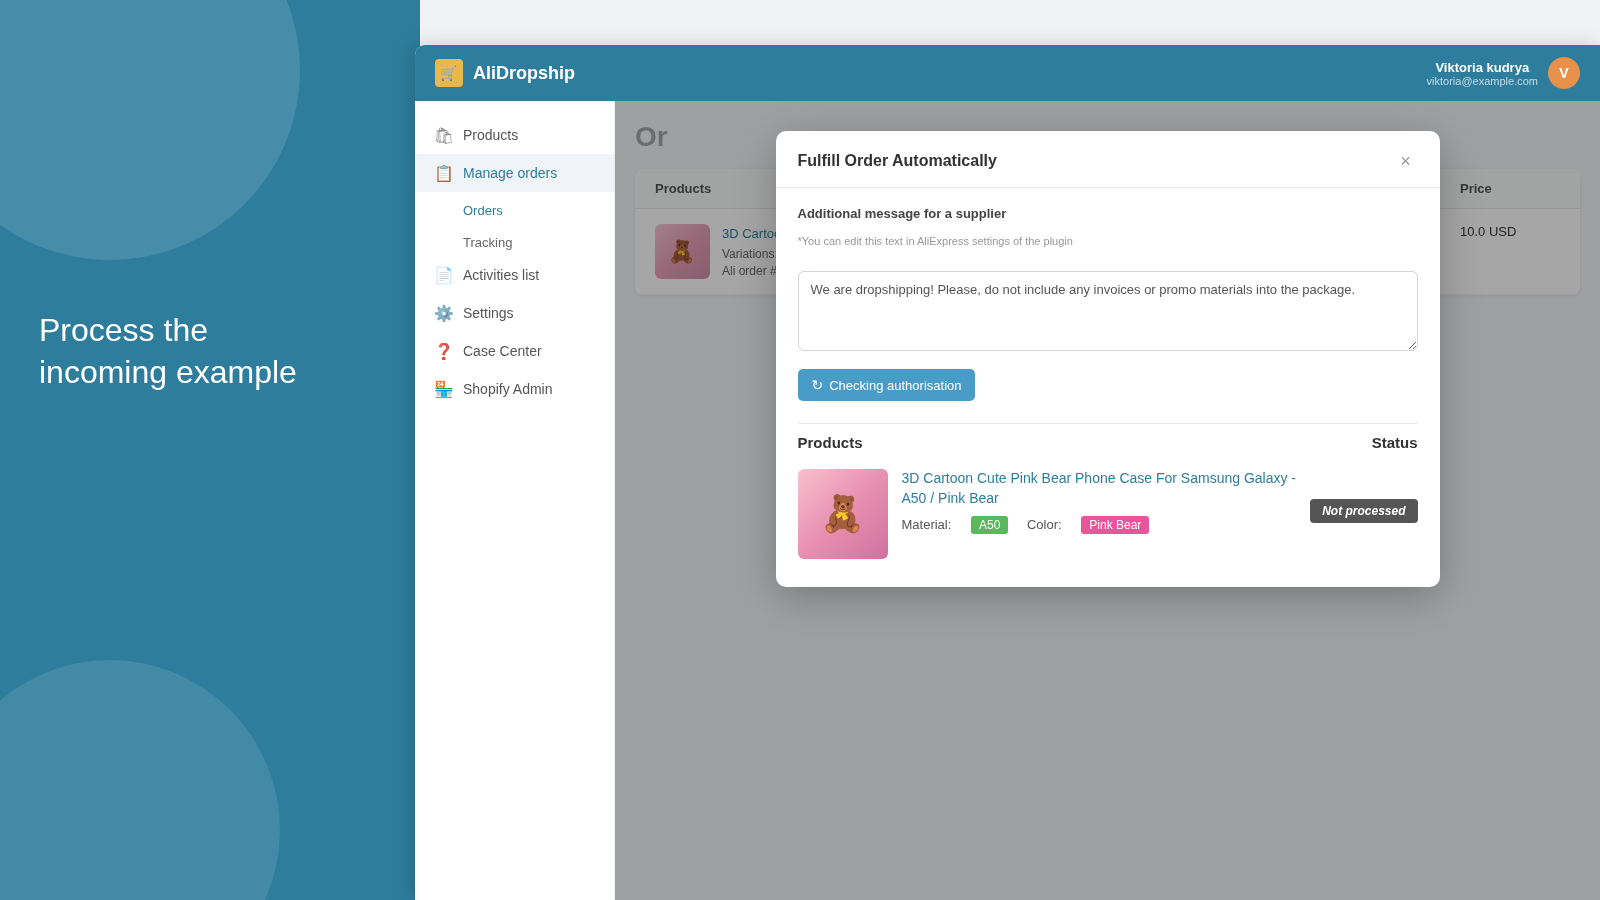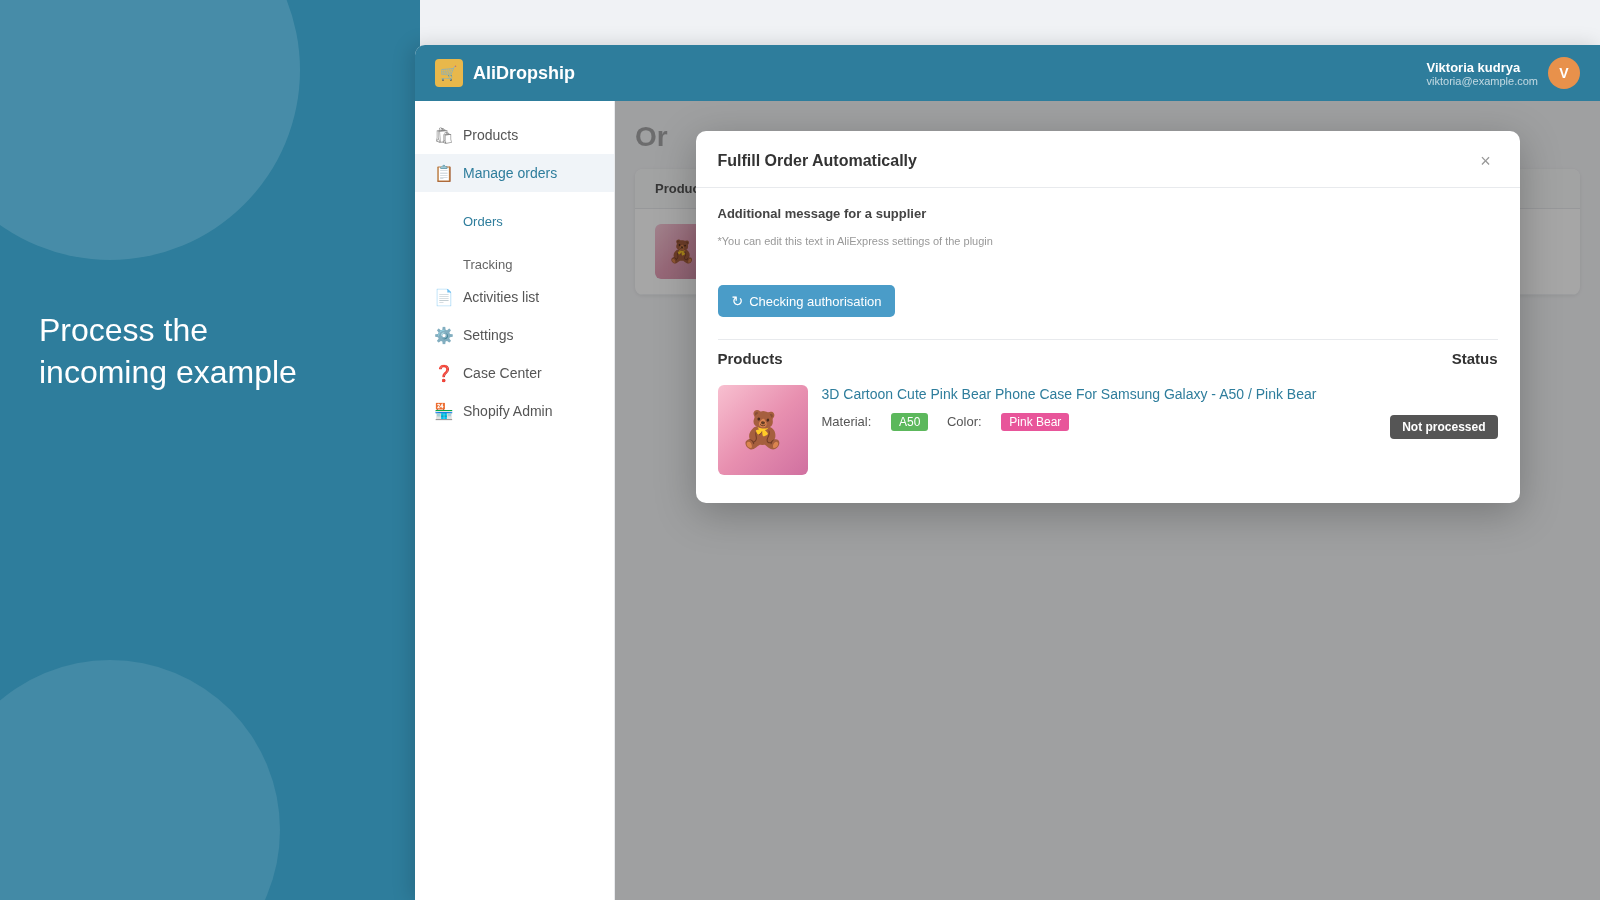--- a/index.html
+++ b/index.html
@@ -106,21 +106,21 @@
       gap: 10px;
     }
     .user-avatar {
       width: 32px; height: 32px;
       border-radius: 50%;
       background: #e8914b;
       display: flex; align-items: center; justify-content: center;
       color: white; font-weight: 700; font-size: 14px;
     }
     .user-info {
-      text-align: left;
+      text-align: center;
       margin-left: 30px;
     }
     .user-name {
       color: white;
       font-size: 13px;
       font-weight: 600;
     }
     .user-email {
       color: rgba(255,255,255,0.7);
       font-size: 11px;
@@ -153,21 +153,21 @@
     .sidebar-item .icon {
       width: 18px; height: 18px;
       display: flex; align-items: center; justify-content: center;
       font-size: 16px; color: #888;
       flex-shrink: 0;
     }
     .sidebar-sub {
       padding-left: 48px;
     }
     .sidebar-sub-item {
-      padding: 22px 20px 6px 0;
+      padding: 11px 20px 6px 0;
       font-size: 13px;
       color: #666;
       cursor: pointer;
     }
     .sidebar-sub-item.active { color: #2e7d9c; font-weight: 500; }
 
     
     .main-content {
       flex: 1;
       overflow: auto;
@@ -255,21 +255,21 @@
       background: rgba(0,0,0,0.35);
       z-index: 10;
       display: flex;
       align-items: flex-start;
       justify-content: center;
       padding-top: 30px;
     }
     .modal {
       background: white;
       border-radius: 10px;
-      width: 824px;
+      width: 664px;
       max-height: 560px;
       overflow-y: auto;
       box-shadow: 0 10px 40px rgba(0,0,0,0.25);
       position: relative;
     }
     .modal-header {
       display: flex;
       align-items: center;
       justify-content: space-between;
       padding: 18px 22px 14px;
@@ -402,20 +402,21 @@
       font-weight: 500;
       margin-left: 16px;
     }
     .attr-badge.green { background: #5cb85c; color: white; }
     .attr-badge.pink { background: #e8559a; color: white; }
 
     .modal-product-status {
       display: flex;
       align-items: center;
       padding-top: 30px;
+      font-style: italic;
     }
     .status-badge-not-processed {
       background: #555;
       color: white;
       padding: 5px 12px;
       border-radius: 4px;
       font-size: 12px;
       font-weight: 600;
     }
 
@@ -524,20 +525,21 @@
 
       <div class="modal-overlay">
         <div class="modal">
           <div class="modal-header">
             <span class="modal-title">Fulfill Order Automatically</span>
             <button class="modal-close">×</button>
           </div>
           <div class="modal-body">
             <div class="field-label">Additional message for a supplier</div>
             <div class="field-sublabel">*You can edit this text in AliExpress settings of the plugin</div>
+            <textarea class="message-textarea" style="">We are dropshipping! Please, do not include any invoices or promo materials into the package.</textarea>
 
             <button class="checking-btn">
               <span class="spin">↻</span>
               <span>Checking authorisation</span>
             </button>
 
             <div class="modal-products-header">
               <span class="modal-products-label">Products</span>
               <span class="modal-status-label">Status</span>
             </div>

